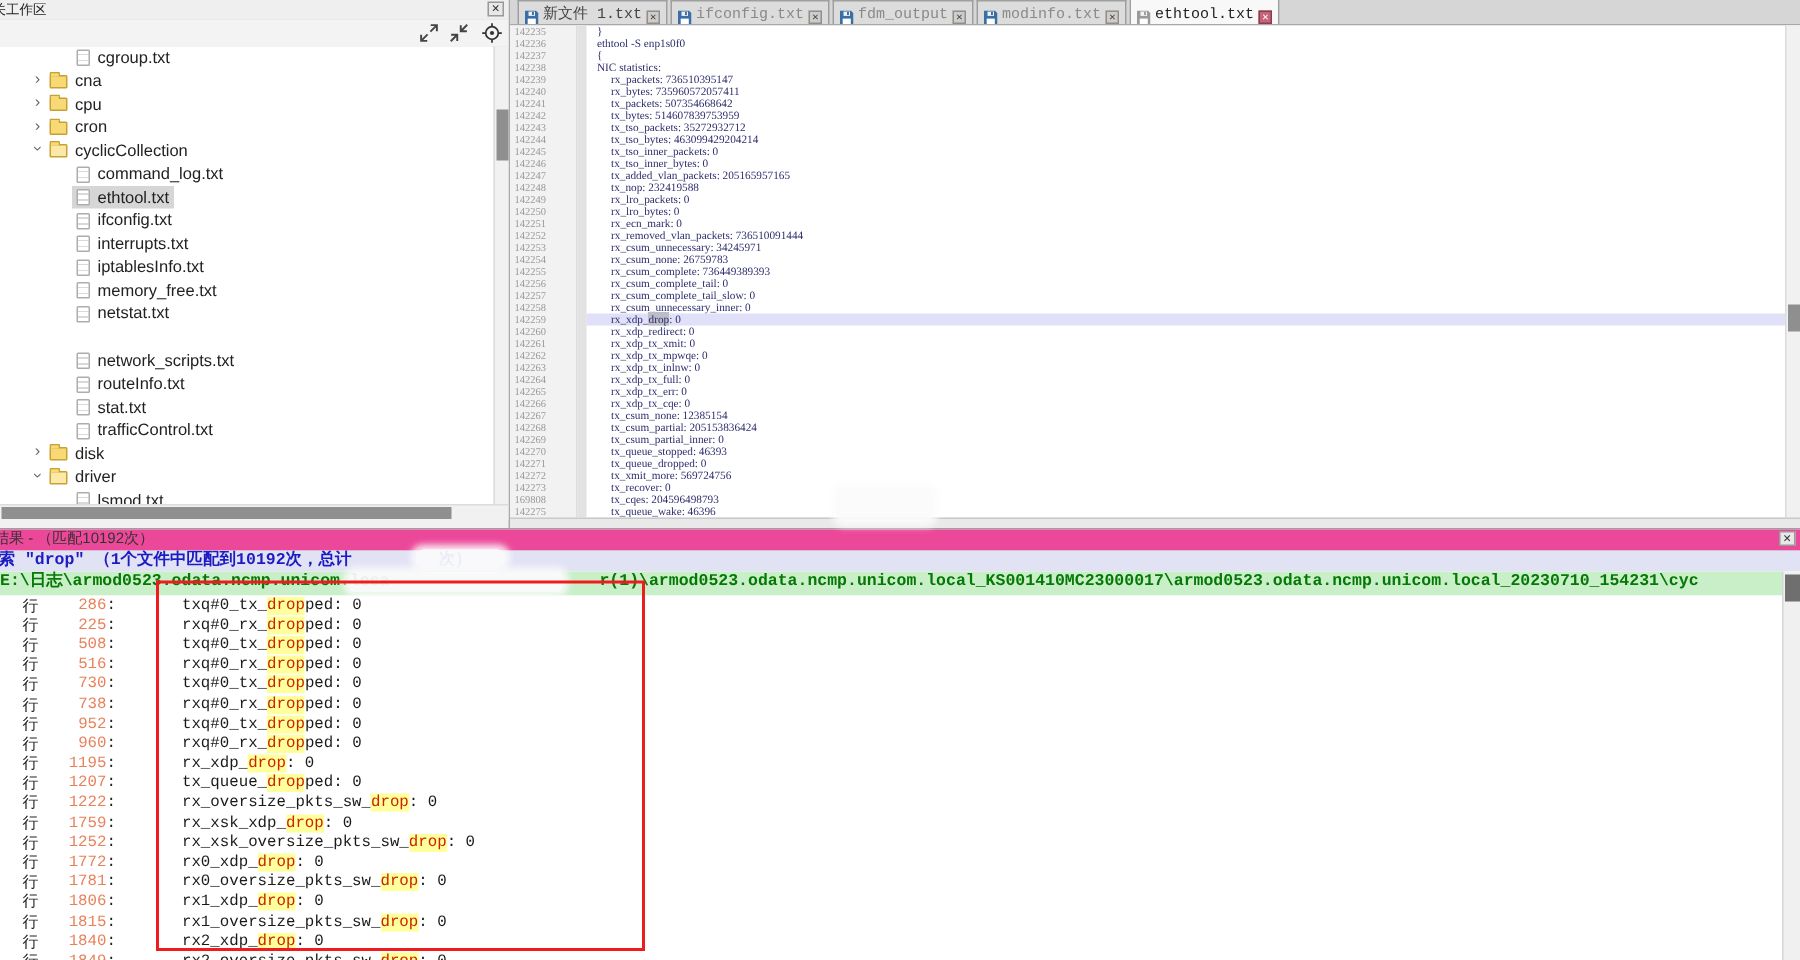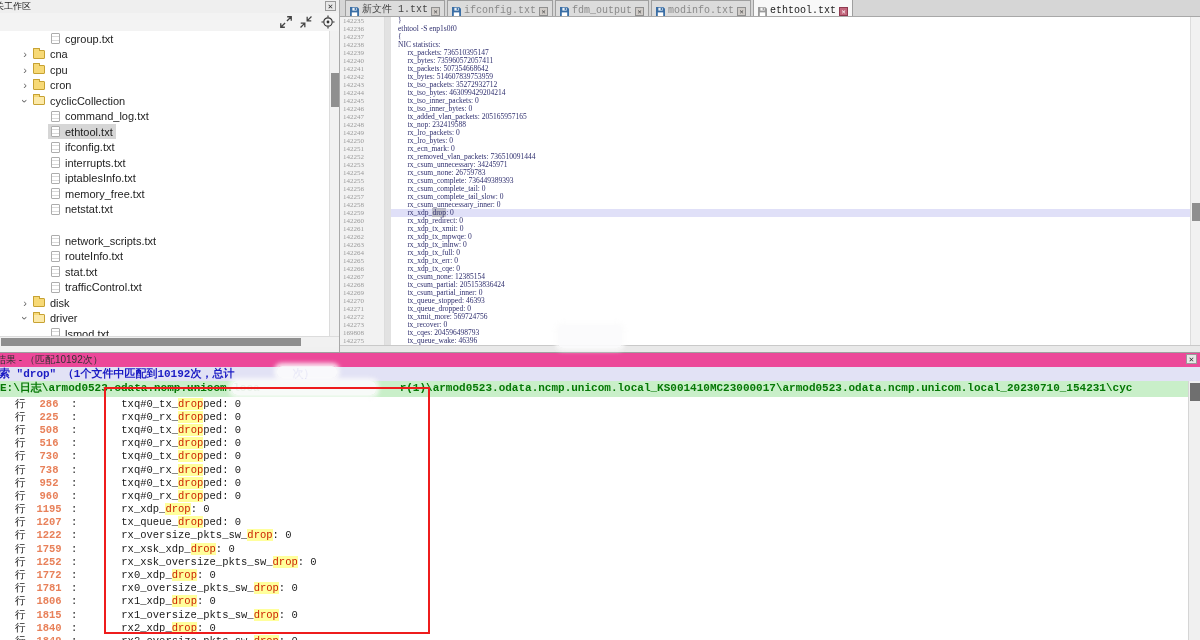--- a/index.html
+++ b/index.html
@@ -14,21 +14,21 @@
   #workspace-panel{left:0;top:0;width:339px;height:352px;background:#f0f0f0;border-right:1px solid #a9a9a9;}
   #ws-titlebar{left:0;top:0;width:339px;height:13px;background:#efefef;border-bottom:1px solid #cfcfcf;
     font-size:9px;color:#222;line-height:13px;overflow:hidden;white-space:nowrap;}
   #ws-title{margin-left:-5px;}
   .close-box{display:inline-block;width:11px;height:10px;line-height:9px;text-align:center;font-size:7px;
     color:#333;background:#e8e8e8;border:1px solid #9a9a9a;box-sizing:border-box;}
   #ws-close{right:3px;top:1px;}
   #ws-toolbar{left:0;top:13px;width:339px;height:18px;background:#f3f3f3;border-bottom:1px solid #d8d8d8;}
   .tool-ico{position:absolute;top:2px;width:14px;height:14px;}
   #ws-tree{left:0;top:31px;width:329px;height:305px;background:#ffffff;overflow:hidden;}
-  .tree-item{height:15.5px;display:flex;align-items:center;font-size:11px;color:#222;white-space:nowrap;}
+  .tree-item{height:15.5px;display:flex;align-items:flex-start;font-size:11px;color:#222;white-space:nowrap;}
   .tree-item .chev{width:10px;text-align:center;color:#666;font-size:11px;flex:none;}
   .chev.expanded{transform:rotate(90deg);}
   .tree-item.lvl1{padding-left:20px;}
   .tree-item.lvl2{padding-left:48px;}
   .item-box{display:inline-flex;align-items:center;gap:5px;padding:0 3px;height:15px;}
   .item-box.selected{background:#d6d6d6;}
   .ico-folder,.ico-folder-open{width:12px;height:9px;background:#f7d976;border:1px solid #c7a233;
     border-radius:1px;position:relative;flex:none;box-sizing:border-box;}
   .ico-folder::before,.ico-folder-open::before{content:"";position:absolute;top:-3px;left:-1px;width:5px;height:2px;
     background:#f7d976;border:1px solid #c7a233;border-bottom:none;border-radius:1px 1px 0 0;}
@@ -76,21 +76,21 @@
   #res-title{margin-left:-4px;}
   #res-close{right:3px;top:1px;}
   #res-summary{left:0;top:14px;width:1200px;height:14px;background:#e2e2f5;font-family:"Liberation Mono",monospace;
     font-weight:bold;font-size:11px;line-height:14px;color:#1c1cc4;white-space:nowrap;overflow:hidden;}
   #res-summary .inner{margin-left:-12px;}
   #res-path{left:0;top:28px;width:1188px;height:16px;background:#c9efc9;font-family:"Liberation Mono",monospace;
     font-weight:bold;font-size:11px;line-height:15px;color:#067806;white-space:nowrap;overflow:hidden;}
   #res-list{left:0;top:44px;width:1188px;height:244px;overflow:hidden;background:#ffffff;}
   .res-row{height:13.2px;display:flex;align-items:center;font-family:"Liberation Mono",monospace;font-size:10.5px;color:#1a1a1a;white-space:nowrap;}
   .res-hang{flex:none;width:12px;margin-left:15px;font-family:"Liberation Sans",sans-serif;font-size:10.5px;color:#222;}
-  .res-line{flex:none;width:44px;text-align:center;color:#e8815a;font-weight:bold;}
+  .res-line{flex:none;width:44px;text-align:right;color:#e8815a;}
   .res-colon{flex:none;color:#222;}
   .res-text{padding-left:44px;white-space:pre;}
   .res-match{color:#cc2200;background:#ffff9c;}
   #res-vscroll{left:1188px;top:28px;width:12px;height:260px;background:#f0f0f0;border-left:1px solid #d5d5d5;box-sizing:border-box;}
   #res-vthumb{left:1px;top:2px;width:10px;height:18px;background:#6f6f6f;}
 
   
   #red-annotation{left:104px;top:387px;width:326px;height:247px;border:2px solid #ee1c1c;box-sizing:border-box;pointer-events:none;z-index:40;}
   .blur-patch{background:rgba(251,251,252,0.93);border-radius:5px;box-shadow:0 0 4px 3px rgba(251,251,252,0.85);z-index:30;pointer-events:none;}
   #blur-editor{left:558px;top:325px;width:64px;height:23px;}

